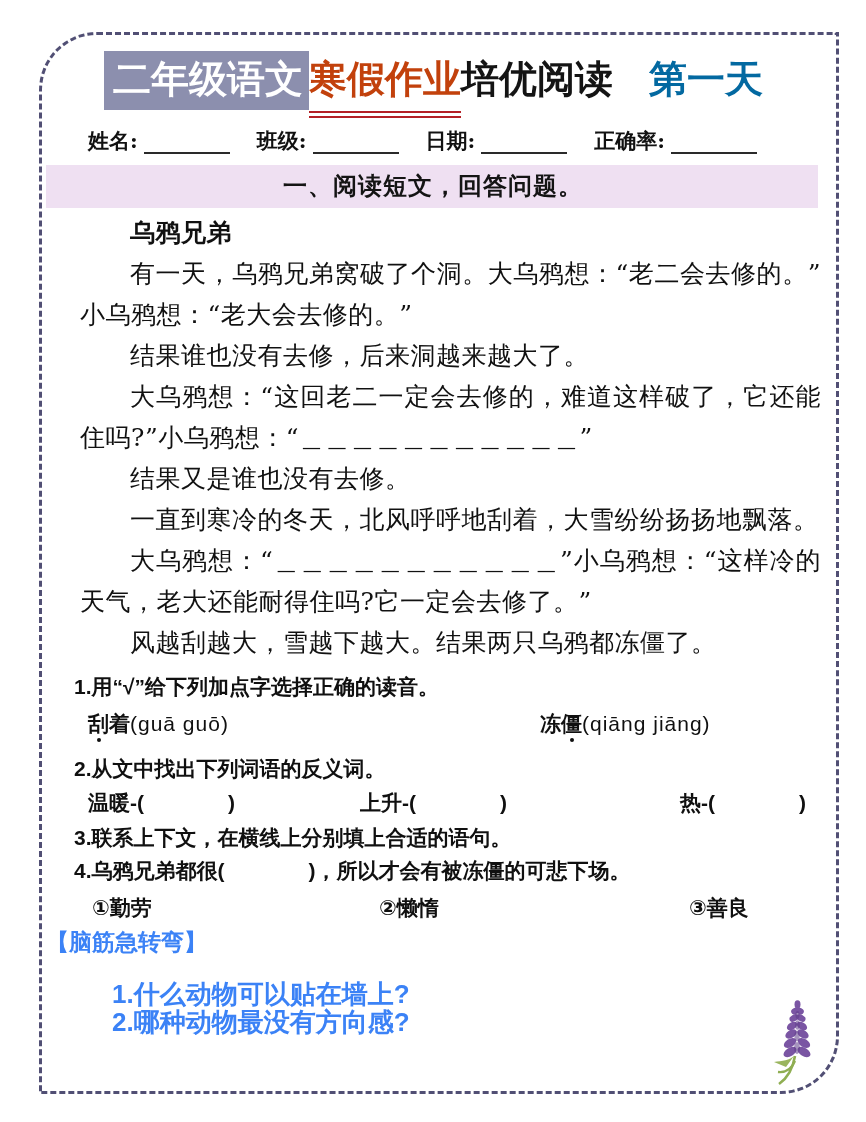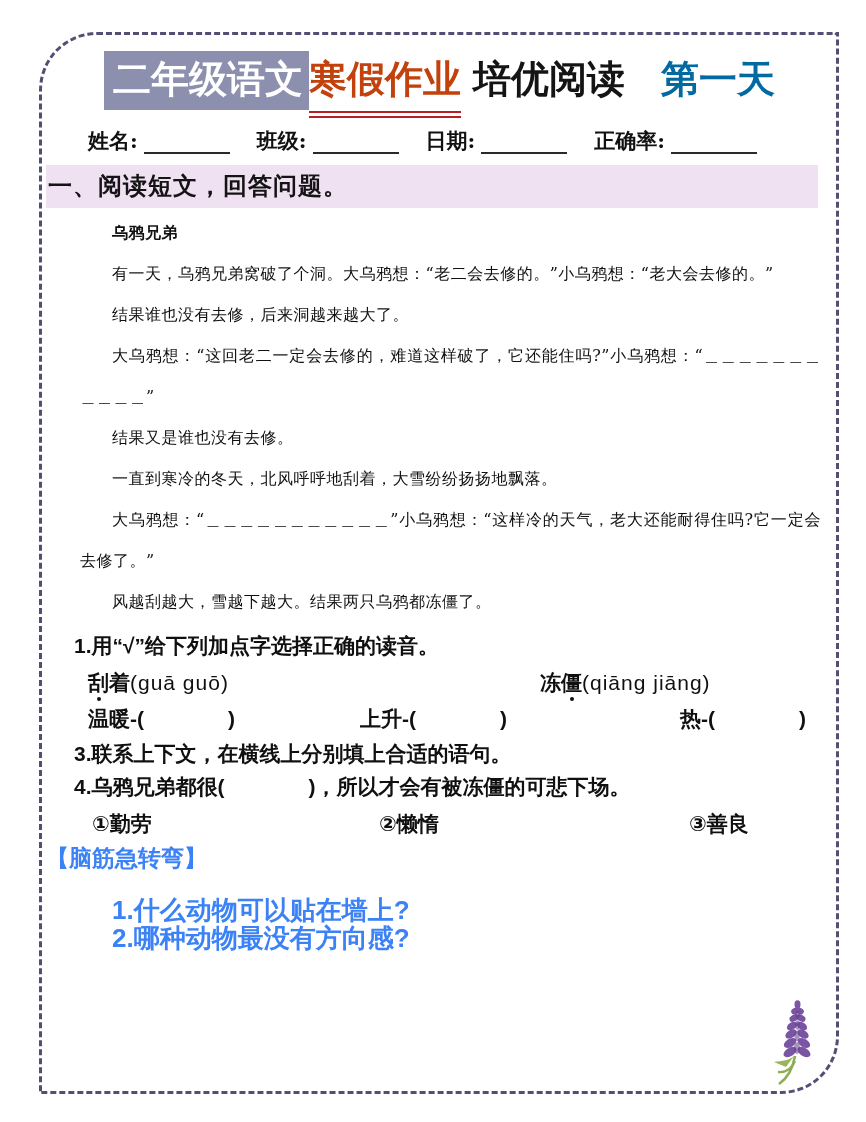--- a/index.html
+++ b/index.html
@@ -28,21 +28,21 @@
   }
   .t-highlight{
     background:#8c8fae;color:#ffffff;
     padding:5px 6px 9px 9px;
   }
   .t-red{
     color:#c2410c;
     border-bottom:7px double #b42025;
     padding-bottom:10px;
   }
-  .t-black{color:#141414;margin-left:12px;}
+  .t-black{color:#141414;}
   .t-day{color:#0369a1;margin-left:36px;font-family:Liberation Mono, monospace;}
   
   .fields-row{
     margin:17px 0 0 42px;
     font-size:21px;font-weight:600;
     display:flex;align-items:center;
     white-space:nowrap;
   }
   .field{display:flex;align-items:flex-end;margin-right:27px;}
   .f-label{line-height:26px;}
@@ -51,29 +51,30 @@
     border-bottom:2px solid #2a2a2a;margin-left:6px;
   }
   
   .banner{
     margin-top:11px;
     background:#efe0f2;
     padding:5px 0 6px 2px;
     font-family:"Liberation Sans","DejaVu Sans",sans-serif;
     font-size:24px;font-weight:700;color:#141414;
     letter-spacing:1px;
+    text-align:center;
   }
   
   .story{margin:4px 0 0 34px;width:741px;}
   .story-title{
     text-align:center;font-size:20px;font-weight:600;
     line-height:30px;margin:0;
   }
   .story p{
-    margin:0;font-size:16px;line-height:41px;
+    margin:0;font-size:25px;line-height:41px;
     text-indent:2em;text-align:justify;
     letter-spacing:0.5px;
   }
   
   .questions{
     margin:10px 0 0 28px;width:744px;
     font-family:"Liberation Sans","DejaVu Sans",sans-serif;
     font-size:21px;font-weight:700;color:#101010;
   }
   .q-line{line-height:27px;margin:0;}
@@ -161,20 +162,21 @@
       <p class="q-line">1.用“√”给下列加点字选择正确的读音。</p>
       <div class="opt-row q1-row">
         <span class="q1-opt-first">
           <span class="cn"></span><span class="cn dotted">刮</span><span class="cn">着</span><span class="pinyin">(guā guō)</span>
         </span>
         <span>
           <span class="cn">冻</span><span class="cn dotted">僵</span><span class="cn"></span><span class="pinyin">(qiāng jiāng)</span>
         </span>
       </div>
 
+      <p class="q-line mt-q2">2.从文中找出下列词语的反义词。</p>
       <div class="opt-row q2-row">
         <span class="q2-opt-1">温暖-(　　　　)</span>
         <span class="q2-opt-2">上升-(　　　　)</span>
         <span>热-(　　　　)</span>
       </div>
 
       <p class="q-line mt-q3">3.联系上下文，在横线上分别填上合适的语句。</p>
 
       <p class="q-line mt-q4">4.乌鸦兄弟都很(　　　　)，所以才会有被冻僵的可悲下场。</p>
       <div class="opt-row q4-row">

